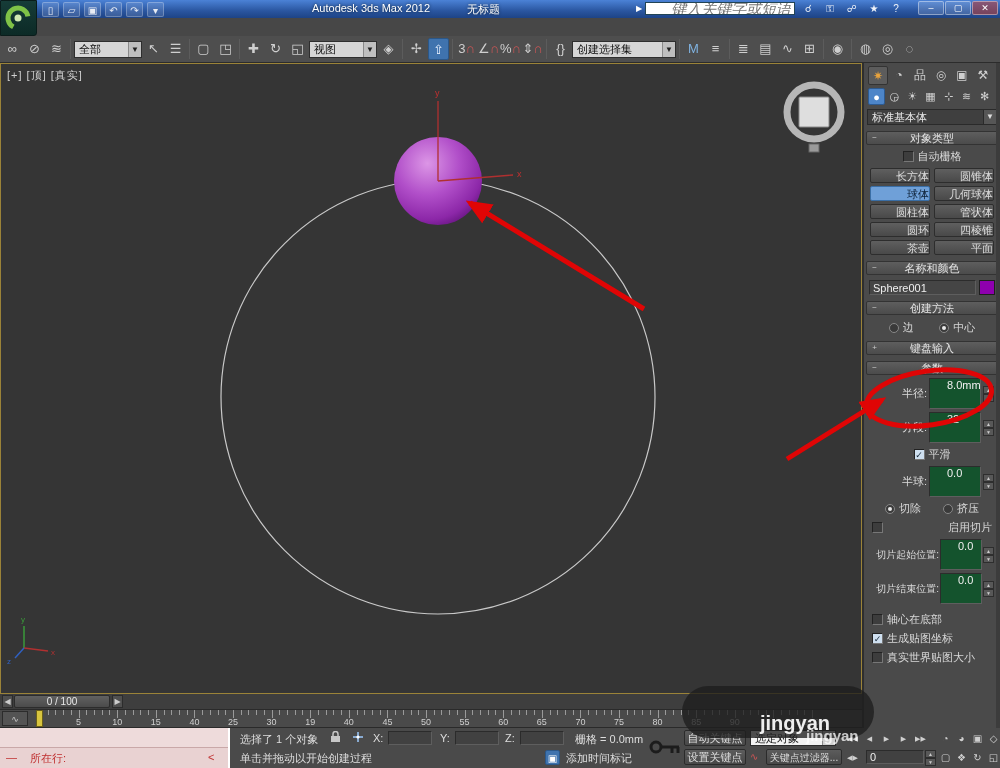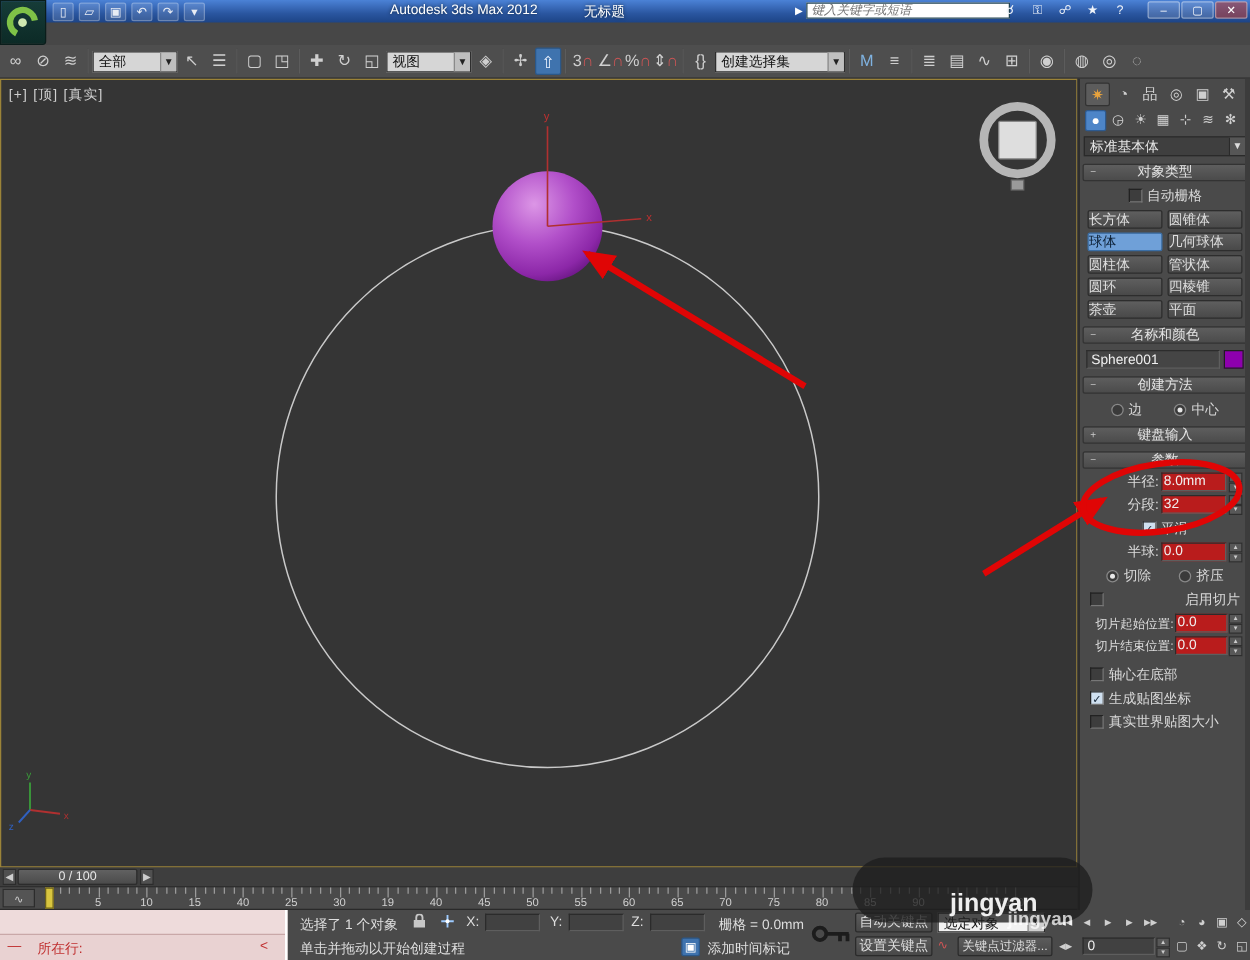--- a/index.html
+++ b/index.html
@@ -9,22 +9,22 @@
 
   
   .titlebar{position:absolute;left:0;top:0;width:1000px;height:18px;
     background:linear-gradient(#4b82d6,#2a56a0 60%,#1d4486);}
   .title-text{position:absolute;top:2px;font-size:11px;color:#fff;text-shadow:0 0 3px #123;white-space:nowrap;}
   .qat{position:absolute;left:42px;top:1px;height:16px;display:flex;align-items:center;gap:4px;}
   .qat .qbtn{width:17px;height:15px;text-align:center;line-height:15px;font-size:10px;color:#e8ecf4;
     background:rgba(255,255,255,.12);border:1px solid rgba(255,255,255,.25);border-radius:2px;}
   .search-wrap{position:absolute;left:636px;top:2px;display:flex;align-items:center;gap:3px;}
   .search-caret{color:#fff;font-size:8px;}
-  .search-input{width:163px;height:13px;font-size:10px;font-style:italic;color:#777;background:#fff;
-    border:1px solid #245;padding:0 3px;}
+  .search-input{width:150px;height:13px;font-size:15px;font-style:italic;color:#777;background:#fff;
+    border:1px solid #245;padding:0 3px;text-align:right;}
   .ic-strip{position:absolute;left:800px;top:2px;display:flex;gap:6px;}
   .ic-strip .icbtn{width:16px;height:13px;font-size:10px;line-height:13px;text-align:center;color:#f0f4fa;}
   .winbtns{position:absolute;left:918px;top:1px;display:flex;gap:1px;}
   .winbtn{width:26px;height:14px;font-size:9px;line-height:13px;text-align:center;color:#fff;
     background:rgba(255,255,255,.15);border:1px solid rgba(255,255,255,.4);border-radius:2px;}
   .winbtn.close{background:rgba(190,60,50,.55);}
 
   
   .menubar{position:absolute;left:0;top:18px;width:1000px;height:18px;
     background:linear-gradient(#616161,#4b4b4b);border-bottom:1px solid #333;
@@ -74,31 +74,31 @@
     border:1px solid #333;border-radius:2px;position:relative;text-align:center;line-height:13px;color:#e4e4e4;}
   .rollout .pm{position:absolute;left:3px;top:2px;width:9px;height:9px;line-height:8px;font-size:8px;
     color:#ccc;text-align:center;}
   .chkrow{display:flex;align-items:center;gap:4px;margin:4px 8px;}
   .chk{width:11px;height:11px;background:#3d3d3d;border:1px solid #777;border-top-color:#222;border-left-color:#222;
     font-size:9px;line-height:10px;text-align:center;color:#16283a;flex:none;}
   .chk.on{background:#cfe0f0;}
   .radio{width:10px;height:10px;border-radius:50%;background:#3a3a3a;border:1px solid #888;position:relative;flex:none;}
   .radio.on:after{content:"";position:absolute;left:2px;top:2px;width:4px;height:4px;border-radius:50%;background:#e8e8e8;}
   .objgrid{display:grid;grid-template-columns:1fr 1fr;gap:3px 4px;margin:3px 6px;}
-  .objbtn{height:15px;line-height:15px;text-align:left;color:#dedede;font-size:11px;
+  .objbtn{height:15px;line-height:15px;text-align:right;color:#dedede;font-size:11px;
     background:linear-gradient(#5f5f5f,#494949);border:1px solid #2d2d2d;border-radius:2px;}
   .objbtn.selected{background:#6fa0d8;border-color:#3a6ea5;color:#0b1e33;}
   .namerow{display:flex;align-items:center;gap:3px;margin:5px 5px;}
   .namefield{flex:1;height:15px;line-height:15px;background:#454545;border:1px solid #2c2c2c;
     border-bottom-color:#5e5e5e;border-right-color:#5e5e5e;padding-left:3px;color:#f0f0f0;}
   .swatch{width:16px;height:15px;border:1px solid #1f1f1f;}
   .param-row{display:flex;align-items:center;justify-content:flex-end;margin:3px 6px;gap:2px;}
   .plabel{color:#dcdcdc;white-space:nowrap;}
-  .pfield{width:52px;height:15px;line-height:13px;background:#b91c1c;border:1px solid #2c2c2c;
-    border-bottom-color:#5e5e5e;border-right-color:#5e5e5e;padding-left:1px;color:#f0f0f0;flex:none;}
+  .pfield{width:52px;height:31px;line-height:13px;background:#14532d;border:1px solid #2c2c2c;
+    border-bottom-color:#5e5e5e;border-right-color:#5e5e5e;padding-left:17px;color:#f0f0f0;flex:none;}
   .spinner{width:11px;height:15px;display:flex;flex-direction:column;flex:none;}
   .spinner div{flex:1;background:#585858;border:1px solid #2e2e2e;font-size:5px;line-height:6px;text-align:center;color:#ccc;}
 
   
   .timeslider{position:absolute;left:0;top:694px;width:862px;height:16px;background:#3e3e3e;
     border-bottom:1px solid #2a2a2a;}
   .ts-arrow{position:absolute;top:1px;width:11px;height:13px;background:#505050;border:1px solid #2c2c2c;
     color:#ccc;font-size:8px;line-height:12px;text-align:center;}
   .ts-handle{position:absolute;left:14px;top:1px;width:96px;height:13px;background:linear-gradient(#616161,#4b4b4b);
     border:1px solid #2c2c2c;border-radius:2px;color:#e8e8e8;font-size:10px;line-height:12px;text-align:center;}

